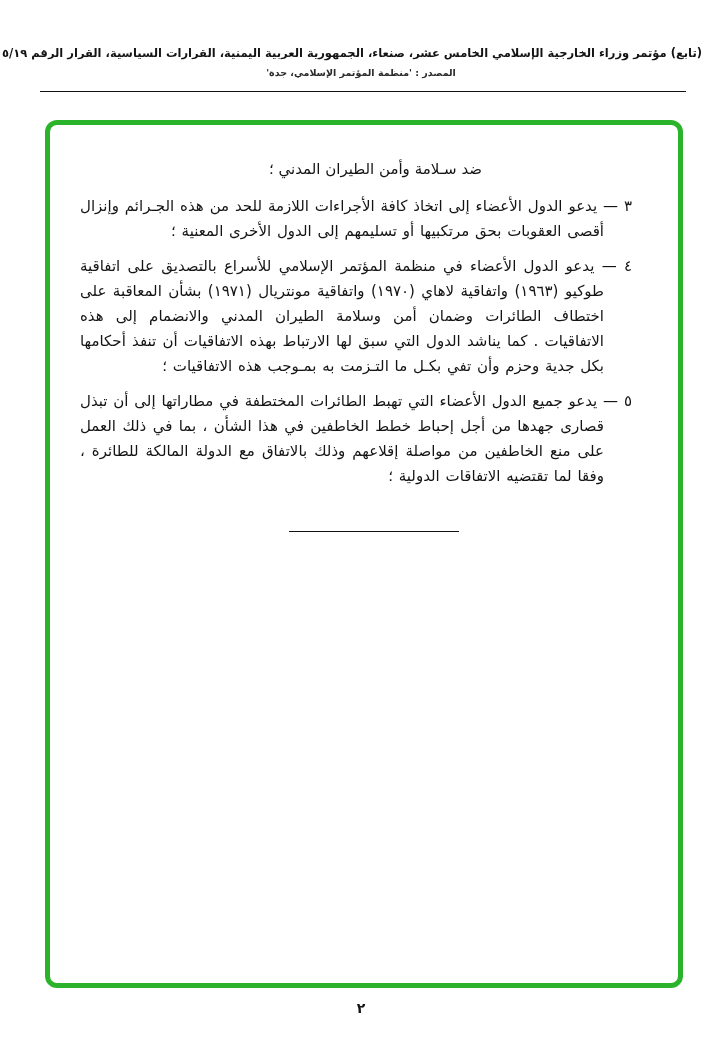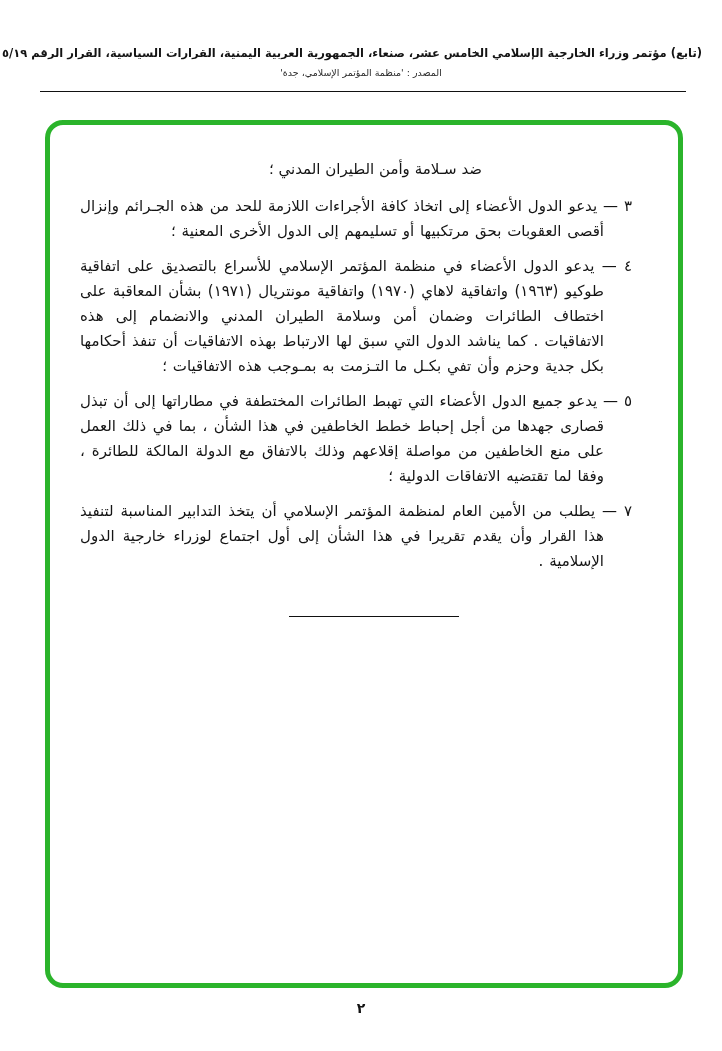--- a/index.html
+++ b/index.html
@@ -27,41 +27,41 @@
   }
   .doc-header .line1 {
     font-size: 11.5px;
     font-weight: bold;
     letter-spacing: 0.2px;
     white-space: nowrap;
   }
   .doc-header .line2 {
     margin-top: 7px;
     font-size: 9.5px;
-    font-weight: normal;
+    font-weight: bold;
     color: #2a2a2a;
   }
   .header-rule {
     position: absolute;
     top: 91px;
     left: 40px;
     right: 36px;
     border: 0;
     border-top: 1.6px solid #111;
   }
 
   
   .frame {
     position: absolute;
     top: 120px;
     left: 45px;
     width: 638px;
     height: 868px;
     border: 5px solid var(--frame-green, #2bb42b);
-    border-radius: 18px;
+    border-radius: 12px;
     padding: 32px 46px 0 30px;
     direction: rtl;
   }
 
   .res-title {
     font-size: 15px;
     font-weight: normal;
     line-height: 25px;
     margin: 0 150px 12px 0;
     letter-spacing: 0.3px;
@@ -109,21 +109,20 @@
   </header>
 
   <hr class="header-rule">
 
   <section class="frame">
     <h2 class="res-title">ضد سـلامة وأمن الطيران المدني ؛</h2>
     <div id="clause-list">
         <p class="clause"><span class="num">٣ — </span><span>يدعو الدول الأعضاء إلى اتخاذ كافة الأجراءات اللازمة للحد من هذه الجـرائم وإنزال أقصى العقوبات بحق مرتكبيها أو تسليمهم إلى الدول الأخرى المعنية ؛</span></p>
         <p class="clause"><span class="num">٤ — </span><span>يدعو الدول الأعضاء في منظمة المؤتمر الإسلامي للأسراع بالتصديق على اتفاقية طوكيو (١٩٦٣) واتفاقية لاهاي (١٩٧٠) واتفاقية مونتريال (١٩٧١) بشأن المعاقبة على اختطاف الطائرات وضمان أمن وسلامة الطيران المدني والانضمام إلى هذه الاتفاقيات .  كما يناشد الدول التي سبق لها الارتباط بهذه الاتفاقيات أن تنفذ أحكامها بكل جدية وحزم وأن تفي بكـل ما التـزمت به بمـوجب هذه الاتفاقيات ؛</span></p>
         <p class="clause"><span class="num">٥ — </span><span>يدعو جميع الدول الأعضاء التي تهبط الطائرات المختطفة في مطاراتها إلى أن تبذل قصارى جهدها من أجل إحباط خطط الخاطفين في هذا الشأن ، بما في ذلك العمل على منع الخاطفين من مواصلة إقلاعهم وذلك بالاتفاق مع الدولة المالكة للطائرة ، وفقا لما تقتضيه الاتفاقات الدولية ؛</span></p>
-        <p class="clause"><span class="num">٧ — </span><span>يطلب من الأمين العام لمنظمة المؤتمر الإسلامي أن يتخذ التدابير المناسبة لتنفيذ هذا القرار وأن يقدم تقريرا في هذا الشأن إلى أول اجتماع لوزراء خارجية الدول الإسلامية .</span></p>
       </div>
     <hr class="end-rule">
   </section>
 
   <footer class="page-footer">
     <span>٢</span>
   </footer>
 
 </div>
 

